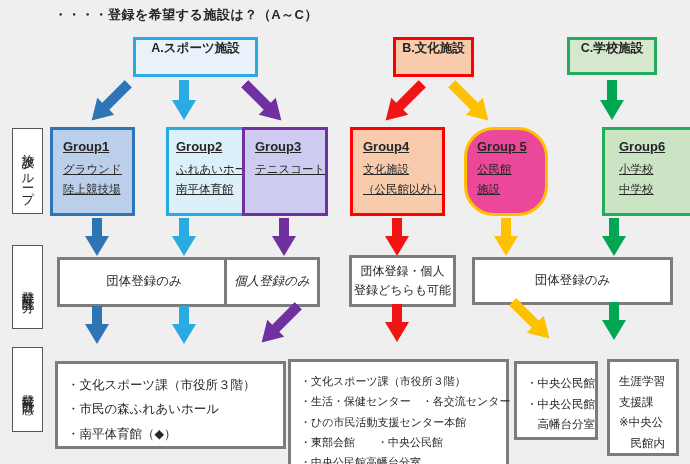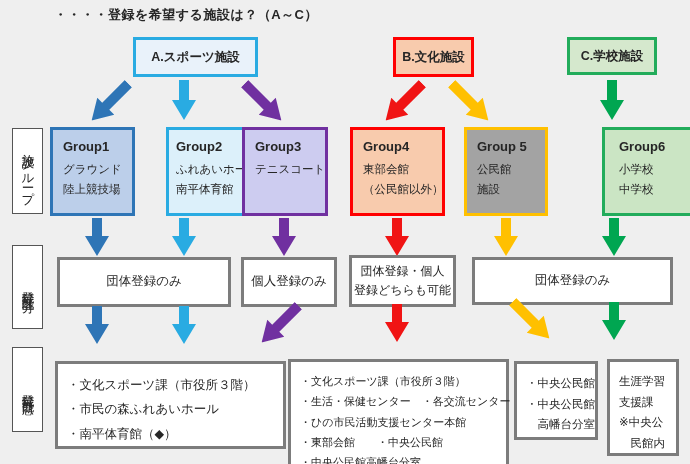--- a/index.html
+++ b/index.html
@@ -1,22 +1,22 @@
 <!DOCTYPE html>
 <html><head>
 <meta charset="utf-8">
 <style>
   html,body{margin:0;padding:0;}
   .canvas{position:relative;width:690px;height:464px;background:#EFEFEF;
     font-family:"Liberation Sans","DejaVu Sans",sans-serif;color:#262626;overflow:hidden;}
   .abs{position:absolute;box-sizing:border-box;}
   .heading{left:54px;top:6px;font-size:13px;font-weight:700;letter-spacing:.5px;}
-  .tbox{border:3px solid #000;display:flex;align-items:center;justify-content:center;
+  .tbox{border:3px solid #000;display:flex;justify-content:center;
     font-size:12.5px;font-weight:700;}
-  .group{border:3px solid #000;padding:9px 4px 0 10px;}
+  .group{border:3px solid #000;padding:9px 4px 0 10px;text-decoration:underline;}
   .g-title{font-size:13px;font-weight:700;margin-bottom:5px;}
   .g-line{font-size:11.5px;line-height:1.75;white-space:nowrap;}
   .vlabel{border:1.6px solid #555;background:#fff;display:flex;align-items:center;justify-content:center;
     writing-mode:vertical-rl;text-orientation:mixed;font-size:12.5px;letter-spacing:2px;font-weight:400;}
   .gray{border:3px solid #7C7C7C;background:#fff;}
   .cat{display:flex;flex-direction:column;align-items:center;justify-content:center;
     font-size:12.5px;line-height:1.55;}
   .win{padding:9px 9px;margin-top:16px;}
   .w-line{font-size:11.5px;line-height:1.8;white-space:nowrap;}
   .win-large .w-line{font-size:12.5px;line-height:1.95;}
@@ -80,24 +80,24 @@
     <div class="g-title">Group2</div>
     <div class="g-line">ふれあいホール</div>
     <div class="g-line">南平体育館</div>
   </div>
   <div class="abs group" style="left: 242px; top: 127px; width: 86px; height: 89px; border-color: rgb(112, 48, 160); background-color: rgb(205, 204, 240);">
     <div class="g-title">Group3</div>
     <div class="g-line">テニスコート</div>
   </div>
   <div class="abs group" style="left: 350px; top: 127px; width: 95px; height: 89px; border-color: rgb(255, 0, 0); background-color: rgb(248, 203, 173);">
     <div class="g-title">Group4</div>
-    <div class="g-line">東部会館</div>
+    <div class="g-line">文化施設</div>
     <div class="g-line">（公民館以外）</div>
   </div>
-  <div class="abs group" style="left: 464px; top: 127px; width: 84px; height: 89px; border-color: rgb(255, 192, 0); background-color: #a3a3a3;">
+  <div class="abs group" style="left: 464px; top: 127px; width: 84px; height: 89px; border-color: rgb(255, 192, 0); background-color: #ec4899; border-radius: 30px;">
     <div class="g-title">Group 5</div>
     <div class="g-line">公民館</div>
     <div class="g-line">施設</div>
   </div>
   <div class="abs group" style="left: 568px; top: 127px; width: 92px; height: 89px; padding-left: 14px; border-color: rgb(34, 172, 91); background-color: rgb(203, 229, 196); margin-left: 34px;">
     <div class="g-title">Group6</div>
     <div class="g-line">小学校</div>
     <div class="g-line">中学校</div>
   </div>
 
@@ -116,21 +116,21 @@
   <svg class="arrow" style="left:494px;top:218px;" width="24" height="38" viewBox="0 0 24 38">
     <path d="M7 0H17V18H24L12 38L0 18H7Z" style="fill: rgb(255, 192, 0);"></path>
     </svg>
   <svg class="arrow" style="left:602px;top:218px;" width="24" height="38" viewBox="0 0 24 38">
     <path d="M7 0H17V18H24L12 38L0 18H7Z" style="fill: rgb(0, 166, 81);"></path>
     </svg>
 
   <div class="abs gray cat" style="left:57px;top:257px;width:174px;height:50px;">
     <div>団体登録のみ</div>
   </div>
-  <div class="abs gray cat" style="left:241px;top:257px;width:96px;height:50px;">
+  <div class="abs gray cat" style="left:224px;top:257px;width:96px;height:50px;font-style:italic;">
     <div>個人登録のみ</div>
   </div>
   <div class="abs gray cat" style="left:349px;top:255px;width:107px;height:52px;font-size:12px;">
     <div>団体登録・個人</div>
     <div>登録どちらも可能</div>
   </div>
   <div class="abs gray cat" style="left:472px;top:257px;width:201px;height:48px;">
     <div>団体登録のみ</div>
   </div>
 

